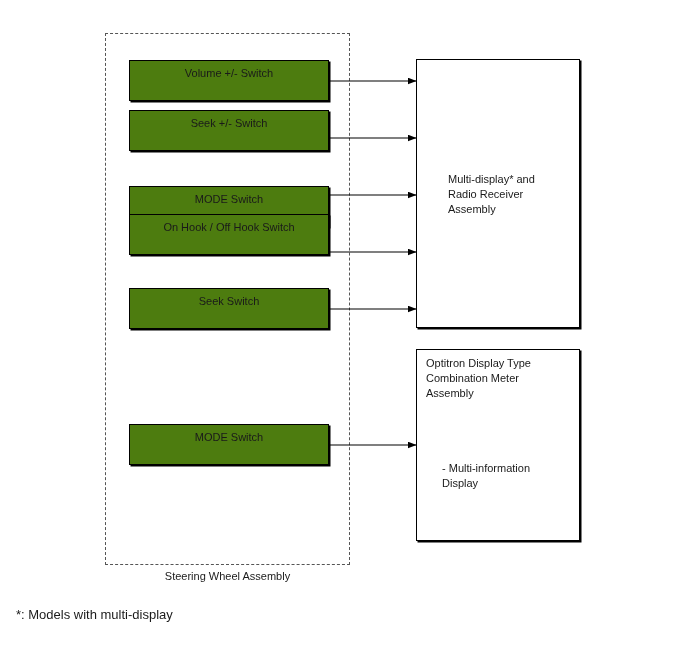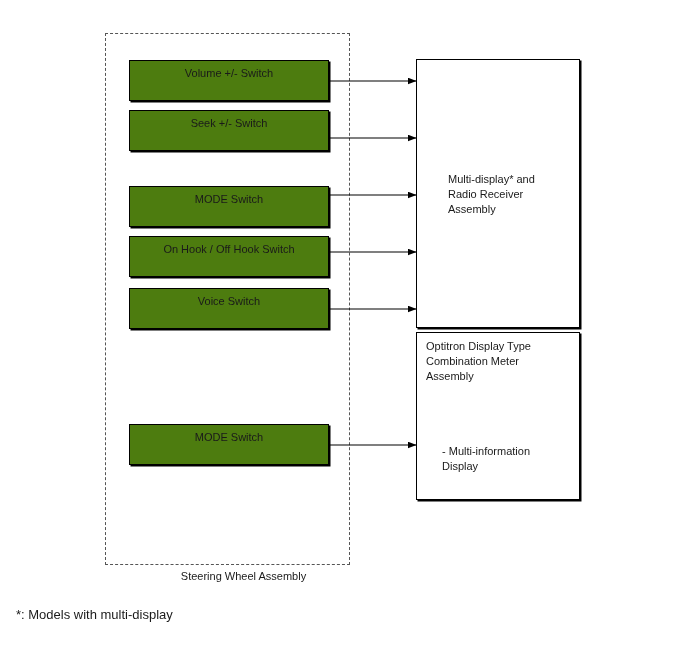--- a/index.html
+++ b/index.html
@@ -31,21 +31,21 @@
     left: 105px;
     top: 33px;
     width: 245px;
     height: 532px;
     border: 1px dashed #555555;
     box-sizing: border-box;
     background: transparent;
   }
   .group-label {
     position: absolute;
-    left: 121px;
+    left: 105px;
     top: 569px;
     width: 245px;
     text-align: center;
     font-size: 11px;
     line-height: 14px;
     white-space: nowrap;
   }
 
   
   .switch-box {
@@ -77,22 +77,22 @@
     box-sizing: border-box;
     border: 1px solid #000000;
     box-shadow: 1.5px 1.5px 0 0 #000000;
     background: #ffffff;
   }
   #radio-box {
     top: 59px;
     height: 269px;
   }
   #meter-box {
-    top: 332px;
-    height: 168px;
+    top: 349px;
+    height: 192px;
   }
   .comp-text {
     position: absolute;
     font-size: 11px;
     line-height: 15px;
     white-space: pre-line;
     text-align: left;
   }
   #radio-text {
     left: 31px;
@@ -141,26 +141,26 @@
   </div>
 
   <div class="switch-box" style="top:110px;">
     <span class="switch-label">Seek +/- Switch</span>
   </div>
 
   <div class="switch-box" style="top:186px;padding-left:32px;">
     <span class="switch-label">MODE Switch</span>
   </div>
 
-  <div class="switch-box" style="top:236px;">
+  <div class="switch-box" style="top:214px;">
     <span class="switch-label">On Hook / Off Hook Switch</span>
   </div>
 
   <div class="switch-box" style="top:288px;">
-    <span class="switch-label">Voice Switch</span>
+    <span class="switch-label">Seek Switch</span>
   </div>
 
   <div class="switch-box" style="top:424px;">
     <span class="switch-label">MODE Switch</span>
   </div>
 
   <div class="comp-box" id="radio-box">
     <span class="comp-text" id="radio-text">Multi-display* and
 Radio Receiver
 Assembly</span>

